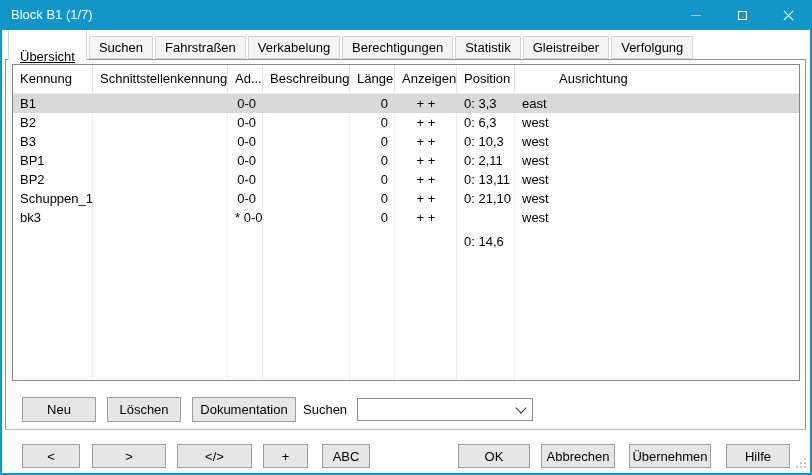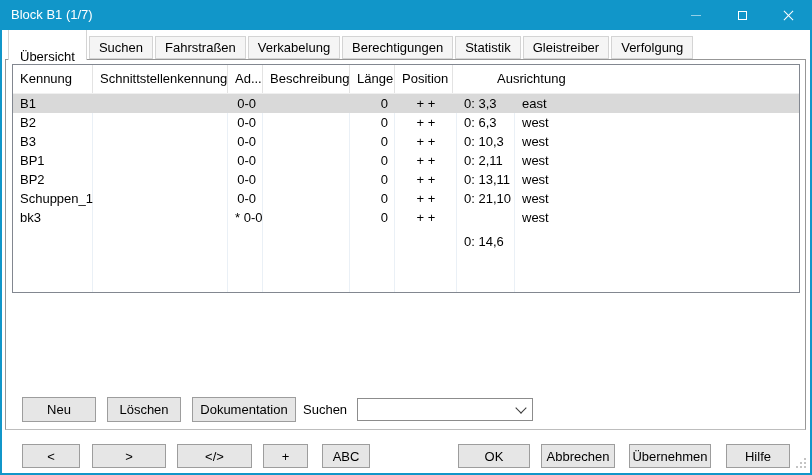--- a/index.html
+++ b/index.html
@@ -17,26 +17,26 @@
   .min-glyph{width:10px;height:1px;background:rgba(255,255,255,.55);}
   .max-glyph{width:9px;height:9px;border:1px solid #fff;box-sizing:border-box;}
   .close-glyph{position:relative;width:13px;height:13px;}
   .close-glyph .b{position:absolute;left:0;top:6px;width:13px;height:1px;background:#fff;}
   .close-glyph .b1{transform:rotate(45deg);}
   .close-glyph .b2{transform:rotate(-45deg);}
   
   .tabbar{position:absolute;left:8px;top:34px;height:26px;display:flex;align-items:flex-end;z-index:10;}
   .tab{box-sizing:border-box;height:23px;line-height:21px;padding:0 9px;background:#f5f5f5;
        border:1px solid #d4d4d4;margin-right:2px;margin-bottom:1px;white-space:nowrap;cursor:default;}
-  .tab.selected{height:26px;line-height:24px;padding:15px 11px;background:#fff;border-bottom:none;margin-bottom:0;}
+  .tab.selected{height:26px;line-height:24px;padding:15px 11px;background:#fff;border-bottom:none;margin-bottom:0;text-decoration:underline;}
   
   .tabpage{position:absolute;left:5px;top:59px;width:801px;height:371px;box-sizing:border-box;
            background:#fff;border:1px solid #979797;border-bottom-color:#bdbdbd;z-index:1;}
   
-  .listview{position:absolute;left:12px;top:64px;width:788px;height:229px;box-sizing:border-box;
+  .listview{position:absolute;left:12px;top:64px;width:788px;height:317px;box-sizing:border-box;
             border:1px solid #828790;background:#fff;z-index:5;overflow:hidden;}
   .lv-header{display:flex;height:28px;border-bottom:1px solid #f0f0f0;}
   .lv-hcell{box-sizing:border-box;line-height:28px;padding:0 7px;border-right:1px solid #e3e3e3;
             white-space:nowrap;overflow:hidden;flex-shrink:0;}
   .lv-hcell:last-child{border-right:none;}
   .lv-body{position:relative;height:calc(100% - 29px);}
   .lv-sep{position:absolute;top:0;bottom:0;width:1px;background:#eaf0f6;}
   .lv-row{display:flex;height:19px;position:relative;align-items:center;}
   .lv-row.selected{background:#d9d9d9;}
   .lv-cell{box-sizing:border-box;line-height:19px;padding:0 7px;white-space:nowrap;overflow:hidden;flex-shrink:0;}
@@ -89,20 +89,21 @@
     <div class="tab">Verfolgung</div>
   </div>
 
 <div class="listview">
   <div class="lv-header">
       <div class="lv-hcell align-left" style="width: 80px;">Kennung</div>
       <div class="lv-hcell align-left" style="width: 135px;">Schnittstellenkennung</div>
       <div class="lv-hcell align-right" style="width: 35px;">Ad...</div>
       <div class="lv-hcell align-left" style="width: 87px;">Beschreibung</div>
       <div class="lv-hcell align-right" style="width: 45px;">Länge</div>
+      <div class="lv-hcell align-center" style="width: 62px;">Anzeigen</div>
       <div class="lv-hcell align-left" style="width: 58px;">Position</div>
       <div class="lv-hcell align-left" style="width: 285px; flex: 1 1 0%; margin-left: 37px;">Ausrichtung</div>
     </div>
   <div class="lv-body">
       <div class="lv-sep" style="left: 79px;"></div>
       <div class="lv-sep" style="left: 214px;"></div>
       <div class="lv-sep" style="left: 249px;"></div>
       <div class="lv-sep" style="left: 336px;"></div>
       <div class="lv-sep" style="left: 381px;"></div>
       <div class="lv-sep" style="left: 443px;"></div>

